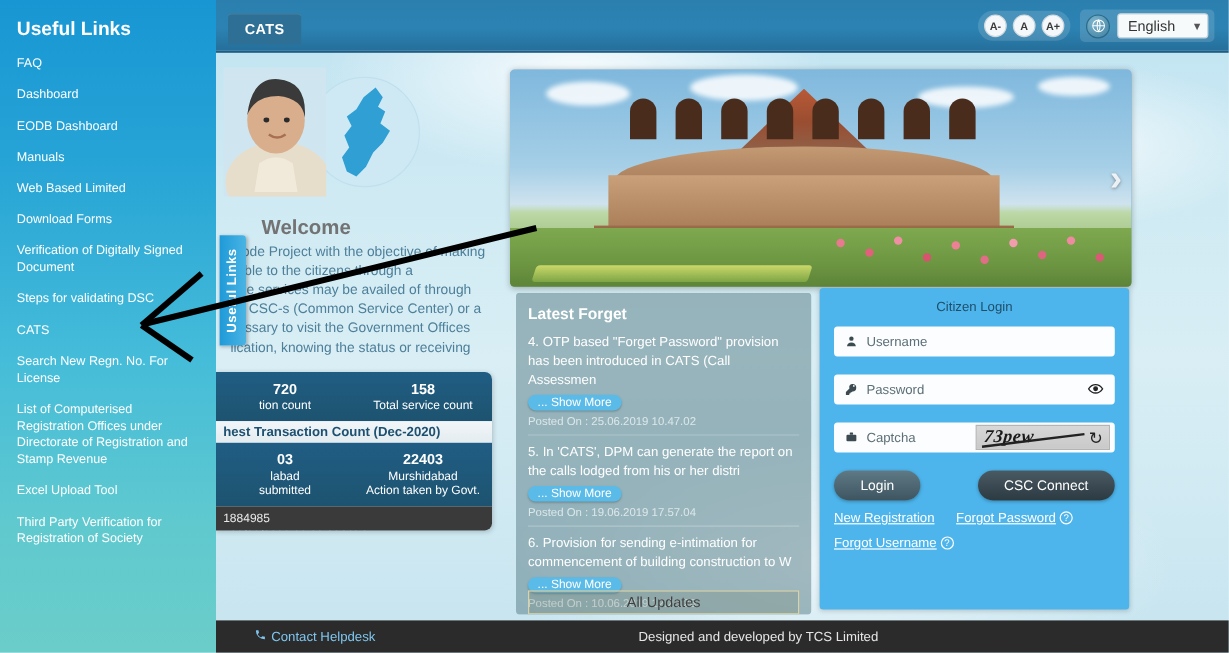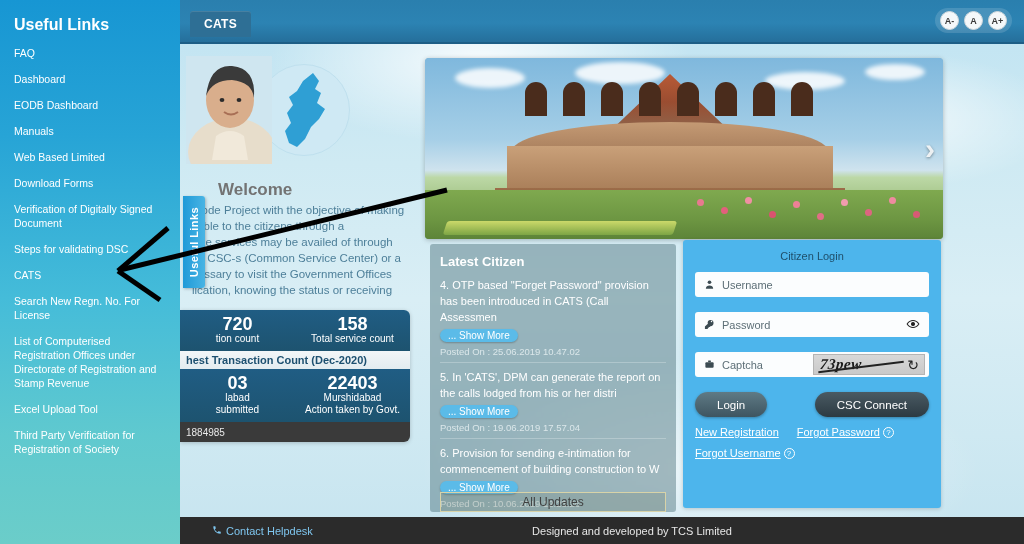--- a/index.html
+++ b/index.html
@@ -102,21 +102,21 @@
   .stats{
     position:absolute; left:180px; top:310px; width:230px; height:132px;
     border-radius:0 6px 6px 0; overflow:hidden;
     box-shadow:0 1px 4px rgba(0,0,0,.2);
   }
   .stats-row{
     display:flex; background:linear-gradient(180deg,#205d84,#1d536f);
     color:#fff; padding:5px 0 6px 0;
   }
   .stat-cell{ flex:1; text-align:center; }
-  .stat-num{ font-size:18px; font-weight:bold; line-height:18px; }
+  .stat-num{ font-size:12px; font-weight:bold; line-height:18px; }
   .stat-lbl{ font-size:10px; line-height:12px; }
   .stats-banner{
     background:linear-gradient(180deg,#f2f6f8,#e3ecf0);
     color:#1d5070; font-size:11px; font-weight:bold;
     padding:3px 6px; text-align:left;
   }
   .stats-foot{
     background:#3a3a3a; color:#e9e9e9; font-size:10px; padding:4px 6px 5px 6px;
     line-height:14px;
   }
@@ -271,20 +271,32 @@
   <div class="topbar">
     <div class="cats-tab">
       <span>CATS</span>
     </div>
 
     <div class="top-right">
       <div class="fontsize-group">
         <div class="fs-btn">A-</div>
         <div class="fs-btn">A</div>
         <div class="fs-btn">A+</div>
+      </div>
+      <div class="lang-group">
+        <div class="globe">
+          <svg width="13" height="13" viewBox="0 0 24 24" fill="none" stroke="#ffffff" stroke-width="1.6">
+            <circle cx="12" cy="12" r="9"></circle>
+              <path d="M3 12h18M12 3c3 3.5 3 14 0 18M12 3c-3 3.5-3 14 0 18"></path>
+          </svg>
+        </div>
+        <div class="lang-select">
+          <span>English</span>
+          <span class="caret">▼</span>
+        </div>
       </div>
     </div>
   </div>
 
   <div class="welcome-panel">
     <div class="wb-circle">
       <svg width="92" height="92" viewBox="0 0 92 92">
         <path d="M54 8 L60 16 L56 24 L62 28 L58 38 L66 44 L60 54 L52 62 L46 74 L38 82 L30 78 L26 66 L32 58 L28 48 L34 40 L30 32 L38 26 L44 16 Z" fill="#2f9fd4"></path>
       </svg>
     </div>
@@ -380,21 +392,21 @@
         <div class="flower" style="left:182px;top:16px;background:#dd6580;"></div>
         <div class="flower" style="left:206px;top:4px;background:#ef8ba0;"></div>
         <div class="flower" style="left:230px;top:18px;background:#d85a75;"></div>
       </div>
     </div>
 
     <div class="car-next">›</div>
   </div>
 
   <div class="updates">
-    <h3>Latest Citizen</h3>
+    <h3>Latest Forget</h3>
 
     <div class="upd-item">
       <div class="upd-text">4. OTP based "Forget Password" provision has been introduced in CATS (Call Assessmen</div>
       <div class="show-more">... Show More</div>
       <div class="posted">Posted On : 25.06.2019 10.47.02</div>
     </div>
 
     <div class="upd-item">
       <div class="upd-text">5. In 'CATS', DPM can generate the report on the calls lodged from his or her distri</div>
       <div class="show-more">... Show More</div>

